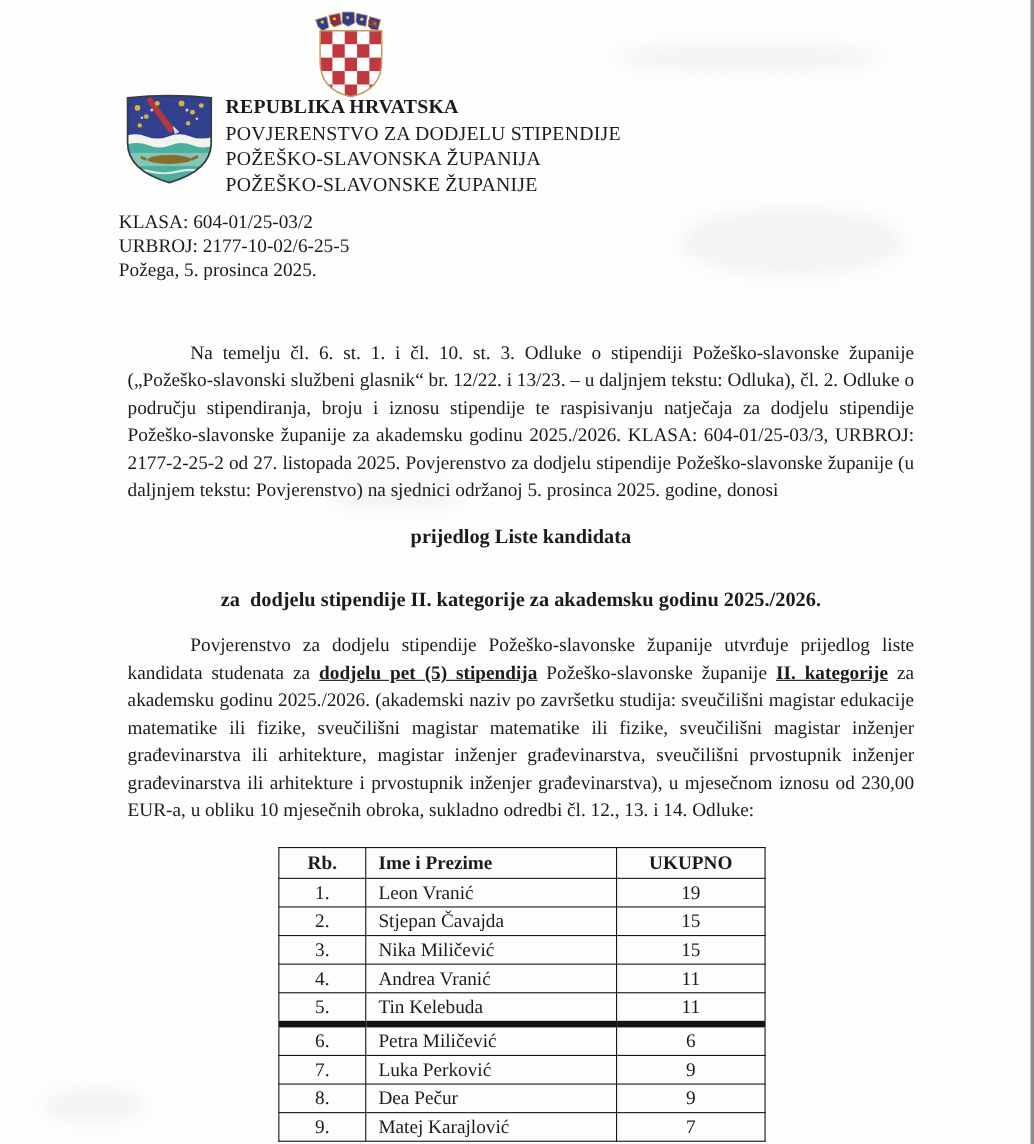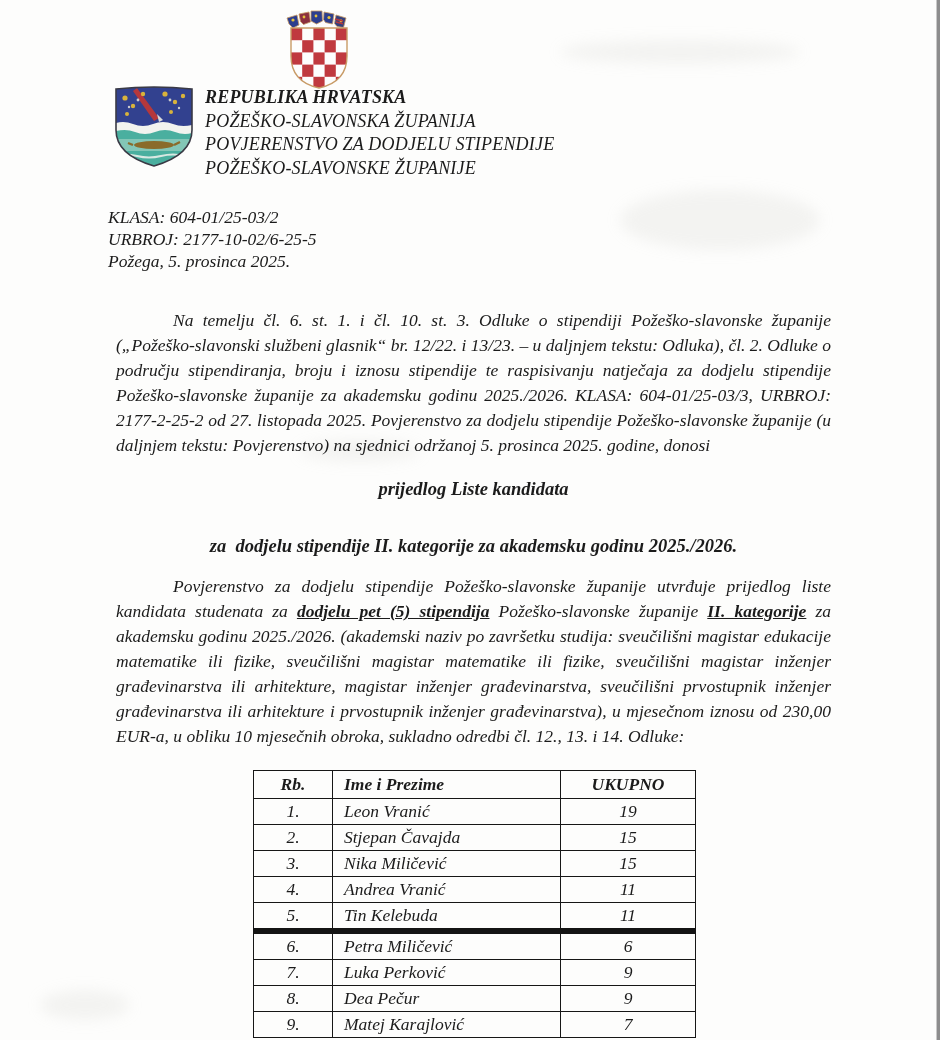--- a/index.html
+++ b/index.html
@@ -4,21 +4,20 @@
 <style>
   html,body{margin:0;padding:0;background:#e8e8e8;}
   .page{
     position:relative;
     width:940px;height:1040px;
     margin:0 auto;
     background:#fdfdfc;
     font-family:"Liberation Serif","DejaVu Serif",serif;
     color:#1b1b1b;
     overflow:hidden;
-    font-style:italic;
   }
   
   .scan-edge{
     position:absolute;top:0;right:0;width:5px;height:1040px;
     background:linear-gradient(to left,#8d8d8d 0 3px,#c9c9c9 3px 4px,transparent 4px);
   }
   .smudge{position:absolute;background:rgba(190,190,184,0.16);border-radius:50%;filter:blur(7px);}
   .sm1{left:560px;top:40px;width:240px;height:24px;}
   .sm2{left:620px;top:190px;width:200px;height:60px;}
   .sm3{left:300px;top:440px;width:120px;height:22px;}
@@ -27,21 +26,21 @@
   
   .crest-croatia{position:absolute;left:286px;top:9px;}
   .crest-county{position:absolute;left:113px;top:84px;}
   .org-block{
     position:absolute;left:205px;top:86px;
     font-size:18px;line-height:23.5px;letter-spacing:.2px;
   }
   .org-block .l0{font-weight:bold;}
 
   .meta-block{
-    position:absolute;left:108px;top:206px;
+    position:absolute;left:108px;top:190px;
     font-size:17.5px;line-height:22px;
   }
 
   
   .content{position:absolute;left:108px;top:300px;width:731px;}
   .para{
     margin:8px;text-align:justify;text-indent:57px;
     font-size:17.5px;line-height:25px;
   }
   .para.second{margin-top:17px;}
@@ -166,22 +165,22 @@
         <ellipse cx="41" cy="61" rx="20" ry="4" fill="#8a6b2a"></ellipse>
         <path d="M20,61 l-5,-2 M61,61 l6,-3" stroke="#8a6b2a" stroke-width="2.4"></path>
         <path d="M0,72 Q12,69 24,72 T48,72 T72,72 T82,72" stroke="#d8e8e2" stroke-width="2" fill="none"></path>
       </g>
       <path d="M3,5 Q41,1 79,5 V46 Q79,71 41,82 Q3,71 3,46 Z" fill="none" stroke="#3a3a45" stroke-width="1.6"></path>
     </svg>
   </div>
 
   <div class="org-block">
     <div class="l0">REPUBLIKA HRVATSKA</div>
+    <div>POVJERENSTVO ZA DODJELU STIPENDIJE</div>
     <div>POŽEŠKO-SLAVONSKA ŽUPANIJA</div>
-    <div>POVJERENSTVO ZA DODJELU STIPENDIJE</div>
     <div>POŽEŠKO-SLAVONSKE ŽUPANIJE</div>
   </div>
 
   <div class="meta-block">
     <div>KLASA: 604-01/25-03/2</div>
     <div>URBROJ: 2177-10-02/6-25-5</div>
     <div>Požega, 5. prosinca 2025.</div>
   </div>
 
   <div class="content">

